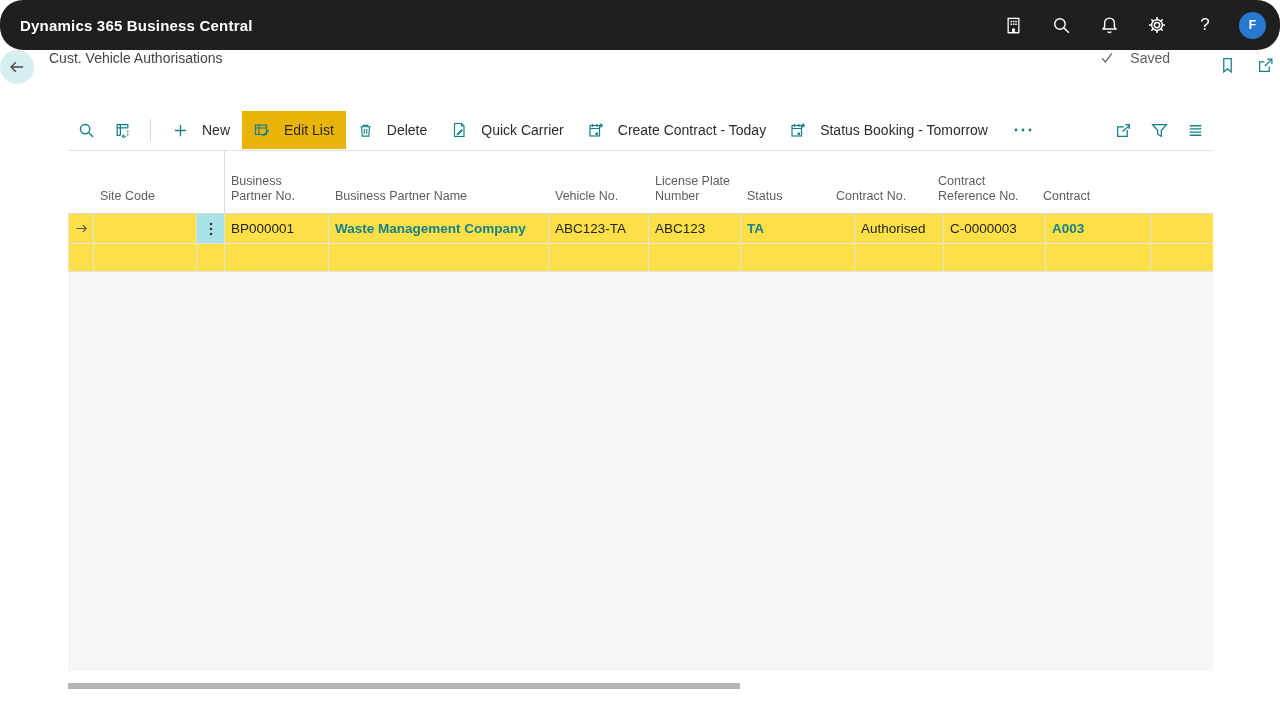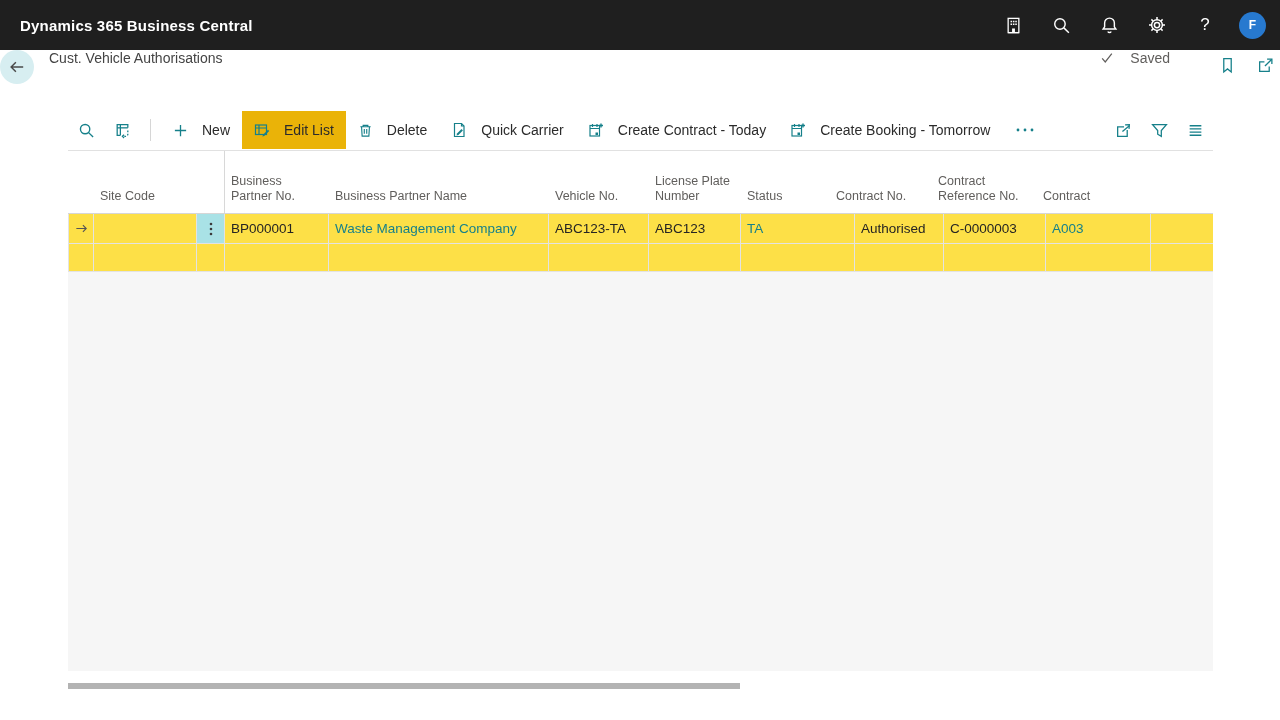--- a/index.html
+++ b/index.html
@@ -1,21 +1,21 @@
 <!DOCTYPE html>
 <html><head>
 <meta charset="utf-8">
 <style>
   * { margin:0; padding:0; box-sizing:border-box; }
   html,body { width:1280px; height:720px; background:#ffffff; overflow:hidden;
     font-family:"Liberation Sans","DejaVu Sans",sans-serif; }
 
   
   .topbar { height:50px; background:#1f1f1f; display:flex; align-items:center;
-    justify-content:space-between; padding:0 14px 0 20px; }
+    justify-content:space-between; padding:0 14px 0 20px;border-radius:23px; }
   .topbar-title { color:#ffffff; font-size:15px; font-weight:bold; letter-spacing:.2px; }
   .topbar-right { display:flex; align-items:center; }
   .topbar-iconbtn { width:48px; height:50px; display:flex; align-items:center;
     justify-content:center; cursor:pointer; }
   .avatar { width:27px; height:27px; border-radius:50%; background:#2779cf; color:#fff;
     font-size:12px; font-weight:bold; display:flex; align-items:center; justify-content:center;
     margin-left:10px; }
 
   
   .page-header { height:60px; display:flex; align-items:flex-start; padding:0 0; }
@@ -45,21 +45,21 @@
   .th { display:flex; flex-direction:column; justify-content:flex-end; padding:0 6px 8px 6px;
     font-size:12.5px; color:#605e5c; line-height:1.25; }
   .freeze-line { border-right:1px solid #d8d8d8; }
 
   .trow { display:flex; background:#fde047; border-bottom:1px solid #e3e3e3; }
   .trow.first { height:30px; }
   .trow.empty { height:28px; }
   .td { display:flex; align-items:center; padding:0 6px; font-size:13.5px; color:#252423;
     border-right:1px solid #e3e3e3; overflow:hidden; white-space:nowrap; cursor:text; }
   .td:first-child { border-left:1px solid #e3e3e3; }
-  .td.link { color:#16808a; cursor:pointer; }
+  .td.link { color:#16808a; cursor:pointer;font-weight:bold; }
   .td-arrow { justify-content:center; padding:0; }
   .td-dots { justify-content:center; padding:0; }
   .td-dots.active { background:#a9e2e6; cursor:pointer; }
 
   .col-arrow   { width:26px;  flex:0 0 26px; }
   .col-site    { width:103px; flex:0 0 103px; }
   .col-dots    { width:28px;  flex:0 0 28px; }
   .col-bpno    { width:104px; flex:0 0 104px; }
   .col-bpname  { width:220px; flex:0 0 220px; }
   .col-vno     { width:100px; flex:0 0 100px; }
@@ -212,21 +212,21 @@
       <span>Create Contract - Today</span>
     </div>
 
     <div class="tb-action">
       <svg width="16" height="16" viewBox="0 0 16 16" fill="none" stroke="#16808a" stroke-width="1.2">
         <rect x="2" y="3.5" width="9.5" height="10.5"></rect>
         <path d="M2 6.5h9.5M4.5 2v3M9 2v3"></path>
         <path d="M13 1.5v4M11 3.5h4" stroke-width="1.4"></path>
         <rect x="7.5" y="10.5" width="2.5" height="2.5" fill="#16808a" stroke="none"></rect>
       </svg>
-      <span>Create Booking - Tomorrow</span>
+      <span>Status Booking - Tomorrow</span>
     </div>
 
     <div class="tb-ellipsis">
       <svg width="18" height="6" viewBox="0 0 18 6" fill="#16808a">
         <circle cx="2" cy="3" r="1.4"></circle>
           <circle cx="9" cy="3" r="1.4"></circle>
           <circle cx="16" cy="3" r="1.4"></circle>
       </svg>
     </div>
 

